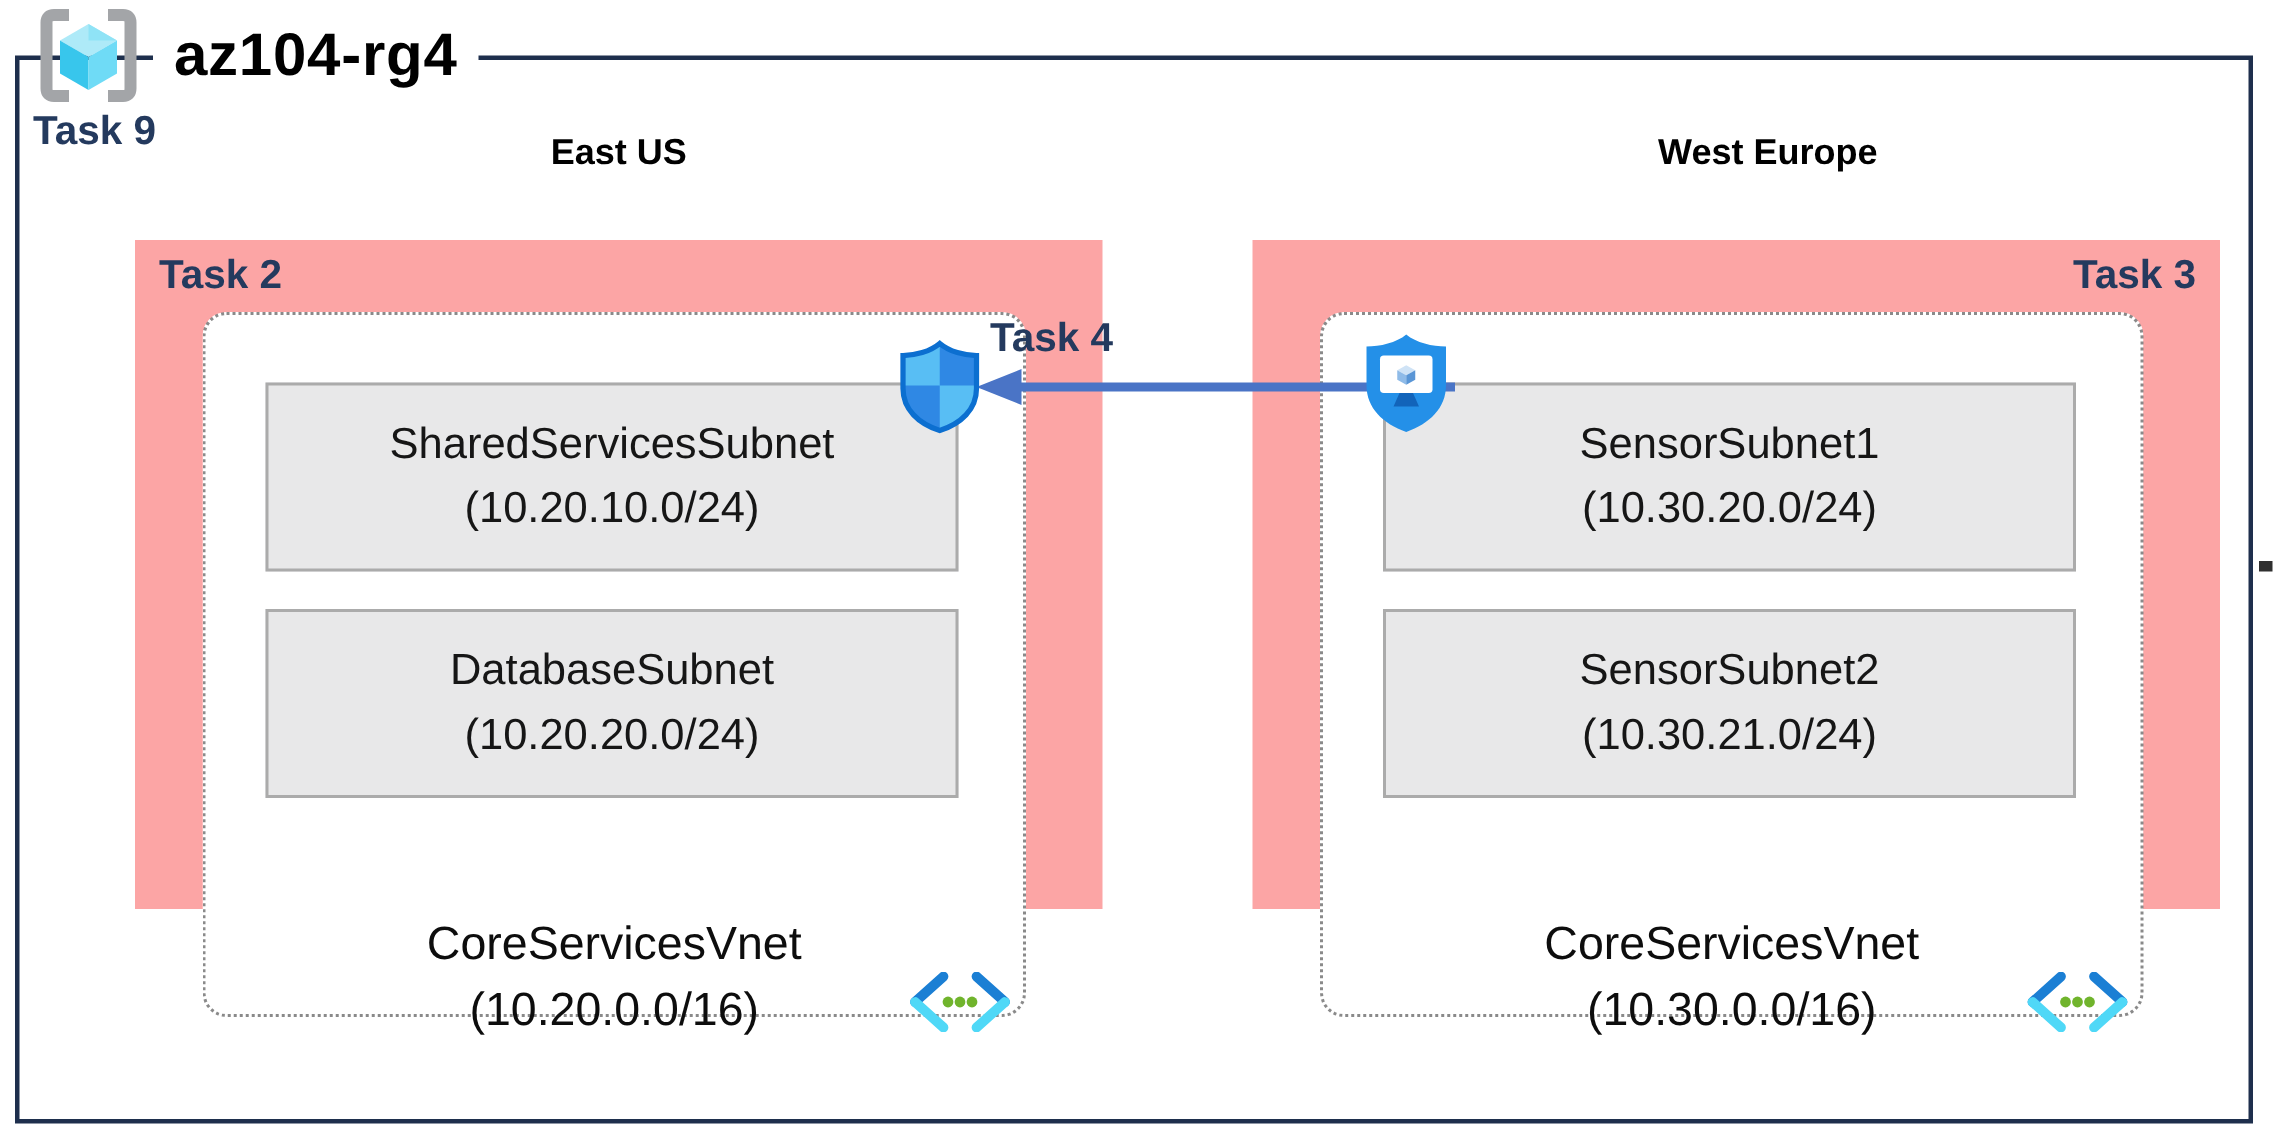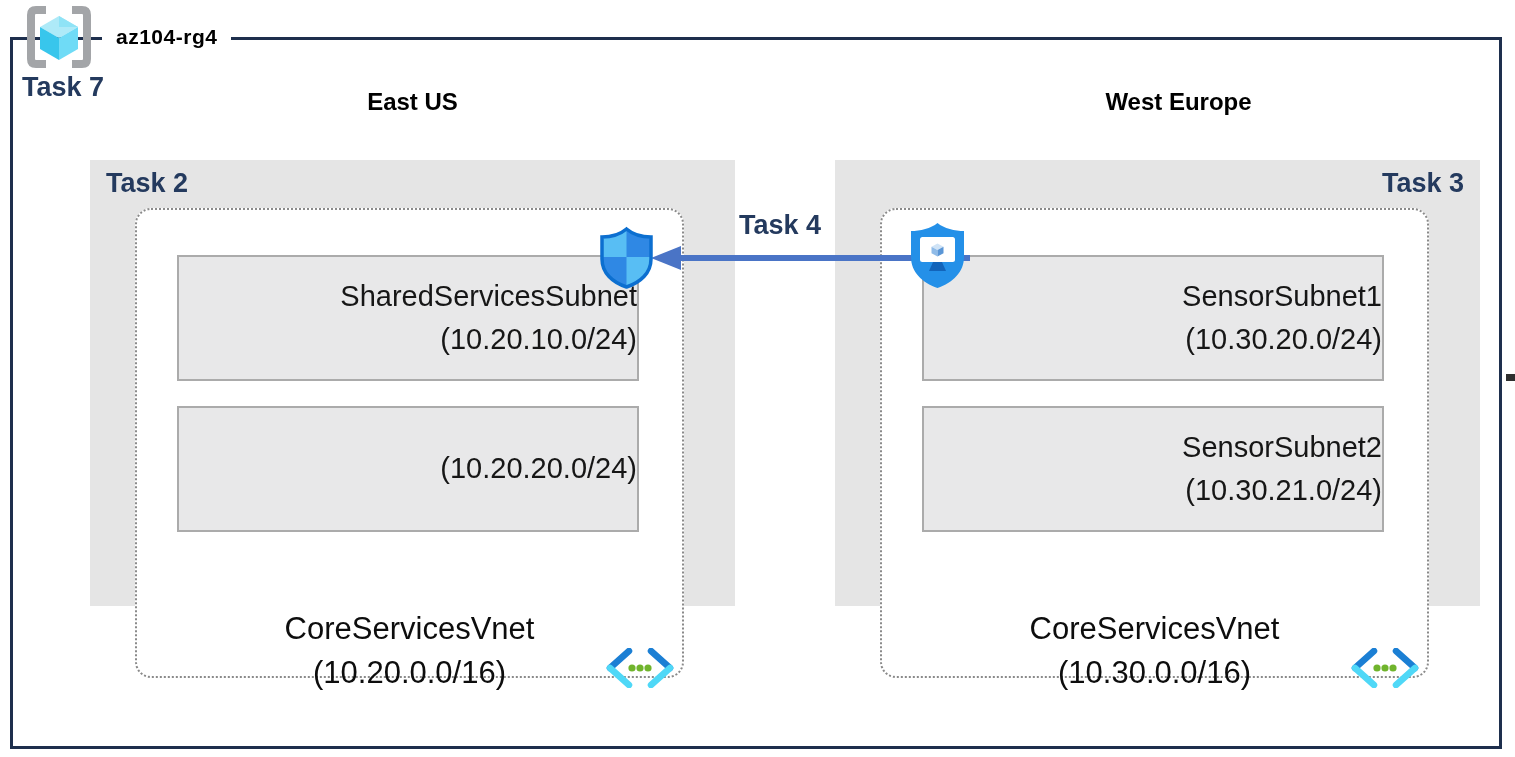--- a/index.html
+++ b/index.html
@@ -6,91 +6,92 @@
   html,body { width:1515px; height:757px; background:#ffffff;
               font-family:"Liberation Sans", sans-serif; overflow:hidden; }
   .abs { position:absolute; }
 
   
   #rg-box { left:10px; top:37px; width:1492px; height:712px;
             border:3px solid #1e2f4d; background:transparent; }
 
   
   #rg-header { left:22px; top:4px; display:flex; align-items:center; z-index:6; }
-  #rg-title  { font-size:21px; font-weight:bold; color:#000;
+  #rg-title  { font-size:40px; font-weight:bold; color:#000;
                background:#fff; padding:0 14px; margin-left:6px; letter-spacing:0.5px; }
   #task1 { left:22px; top:72px; }
 
   .task-label { font-size:27px; font-weight:bold; color:#243a5e; z-index:5; }
 
-  .region { top:160px; width:645px; height:446px; background:#e5e5e5; }
+  .region { top:160px; width:645px; height:446px; background:#fca5a5; }
   #region-east { left:90px; }
   #region-west { left:835px; }
 
   .region-label { top:88px; width:645px; text-align:center;
                   font-size:24px; color:#000;font-weight:bold; }
   #label-east { left:90px; }
   #label-west { left:856px;text-align:center; }
 
   #task2 { left:16px; top:8px; }
   #task3 { right:16px; top:8px; text-align:center; }
 
   .vnet-box { left:45px; top:48px; width:549px; height:470px;
               background:#ffffff; border:2px dotted #8a8a8a; border-radius:16px; }
 
   .subnet { left:40px; width:462px; height:126px;
             background:#e8e8e9; border:2px solid #ababab;
             display:flex; flex-direction:column; justify-content:center;
-            text-align:right; font-size:29px; color:#161616; line-height:1.5; }
+            text-align:center; font-size:29px; color:#161616; line-height:1.5; }
   .subnet-1 { top:45px; }
   .subnet-2 { top:196px; }
 
   .vnet-label { left:0; top:354px; width:100%; text-align:center;
                 font-size:31px; color:#0d0d0d; line-height:1.42;margin-top:43px; }
 
   .vnet-icon { left:468px; top:438px; width:70px; height:40px; z-index:4; }
 
   #nsg-icon     { left:598px; top:226px; width:57px; height:64px; z-index:6; }
   #bastion-icon { left:906px; top:221px; width:63px; height:70px; z-index:6; }
 
   #peer-arrow { left:648px; top:242px; width:325px; height:32px; z-index:3; }
-  #task4 { left:660px; top:210px; width:240px; text-align:center; z-index:5; }
+  #task4 { left:660px; top:210px; width:240px; z-index:5; }
 
   #edge-dash { left:1506px; top:374px; width:9px; height:7px; background:#2f2f2f; }
 </style>
 </head>
 <body>
 
 <div class="abs" id="rg-box"></div>
 
 <div class="abs" id="rg-header">
   <svg width="74" height="66" viewBox="0 0 74 66">
     <path d="M24 6 H14 Q9 6 9 11 V55 Q9 60 14 60 H24" fill="none" stroke="#a3a5a8" stroke-width="8"></path>
     <path d="M50 6 H60 Q65 6 65 11 V55 Q65 60 60 60 H50" fill="none" stroke="#a3a5a8" stroke-width="8"></path>
     <polygon points="37,12 56,23 37,34 18,23" fill="#aeeaf8"></polygon>
     <polygon points="37,12 56,23 37,23" fill="#8fe3f6"></polygon>
     <polygon points="18,23 37,34 37,56 18,45" fill="#38c6ec"></polygon>
     <polygon points="56,23 37,34 37,56 56,45" fill="#6fdbf6"></polygon>
   </svg>
   <span id="rg-title">az104-rg4</span>
 </div>
 
-<div class="abs task-label" id="task1">Task 7</div>
+<div class="abs task-label" id="task1">Task 9</div>
 
 <div class="abs region-label" id="label-east">East US</div>
 <div class="abs region-label" id="label-west">West Europe</div>
 
 <div class="abs region" id="region-east">
   <div class="abs task-label" id="task2">Task 2</div>
   <div class="abs vnet-box">
     <div class="abs subnet subnet-1">
       <div>SharedServicesSubnet</div>
       <div>(10.20.10.0/24)</div>
     </div>
     <div class="abs subnet subnet-2">
+      <div>DatabaseSubnet</div>
       <div>(10.20.20.0/24)</div>
     </div>
     <div class="abs vnet-label">
       <div>CoreServicesVnet</div>
       <div>(10.20.0.0/16)</div>
     </div>
     <svg class="abs vnet-icon" viewBox="0 0 70 40">
       <line x1="24" y1="3" x2="5" y2="20" stroke="#1b7fd4" stroke-width="6.5" stroke-linecap="round"></line>
       <line x1="5" y1="20" x2="24" y2="37" stroke="#4fd8f7" stroke-width="6.5" stroke-linecap="round"></line>
       <line x1="46" y1="3" x2="65" y2="20" stroke="#1b7fd4" stroke-width="6.5" stroke-linecap="round"></line>

